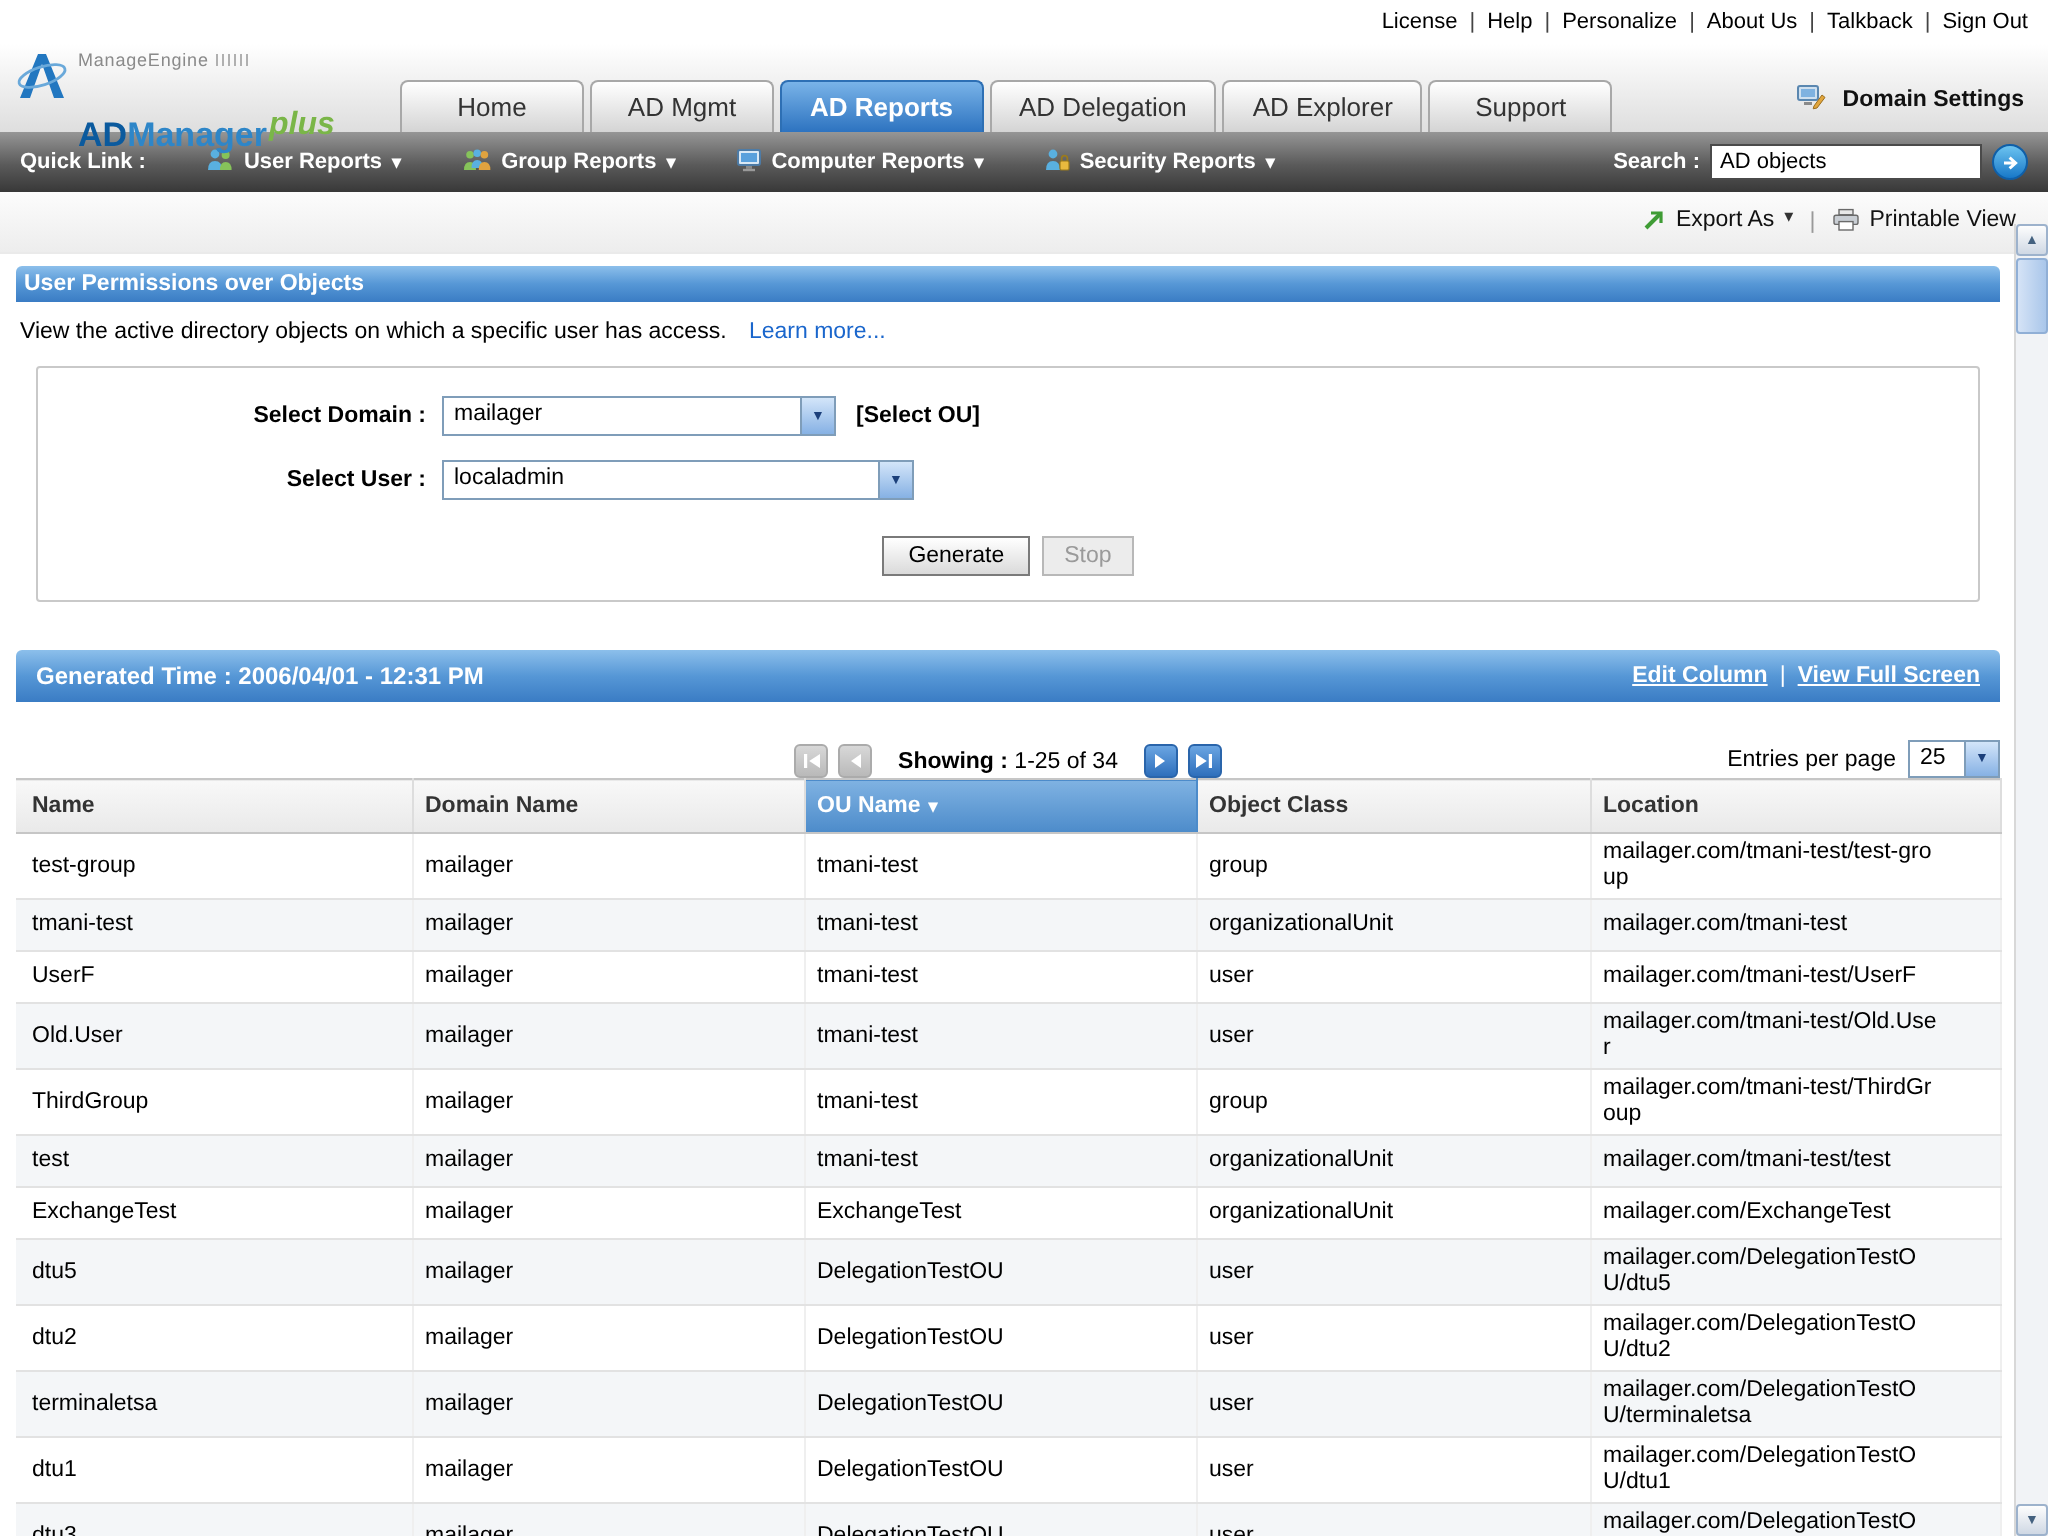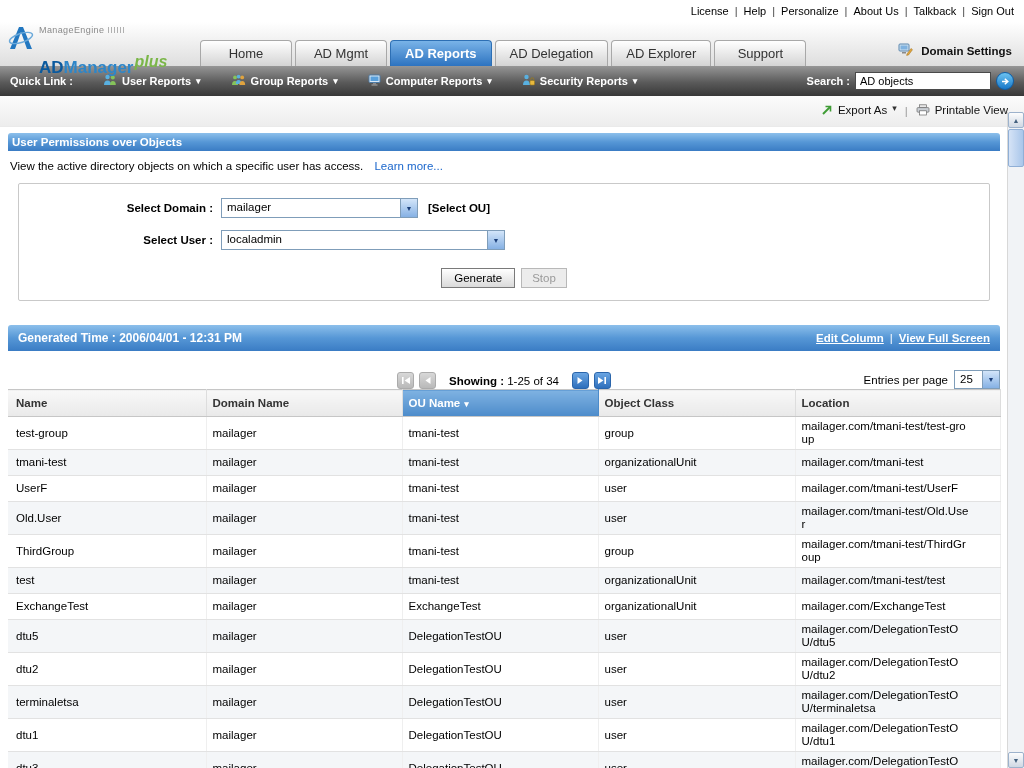--- a/index.html
+++ b/index.html
@@ -286,21 +286,21 @@
         <div class="dd" style="width:197px">
           <span class="dd-val">mailager</span>
           <span class="dd-btn">
               <span>▼</span>
             </span>
         </div>
         <span class="select-ou">[Select OU]</span>
       </div>
       <div class="form-row">
         <label class="flabel">Select User :</label>
-        <div class="dd" style="width:284px">
+        <div class="dd" style="width:236px">
           <span class="dd-val">localadmin</span>
           <span class="dd-btn">
               <span>▼</span>
             </span>
         </div>
       </div>
       <div class="form-buttons">
         <button class="btn-gen">Generate</button>
         <button class="btn-stop" disabled="">Stop</button>
       </div>

